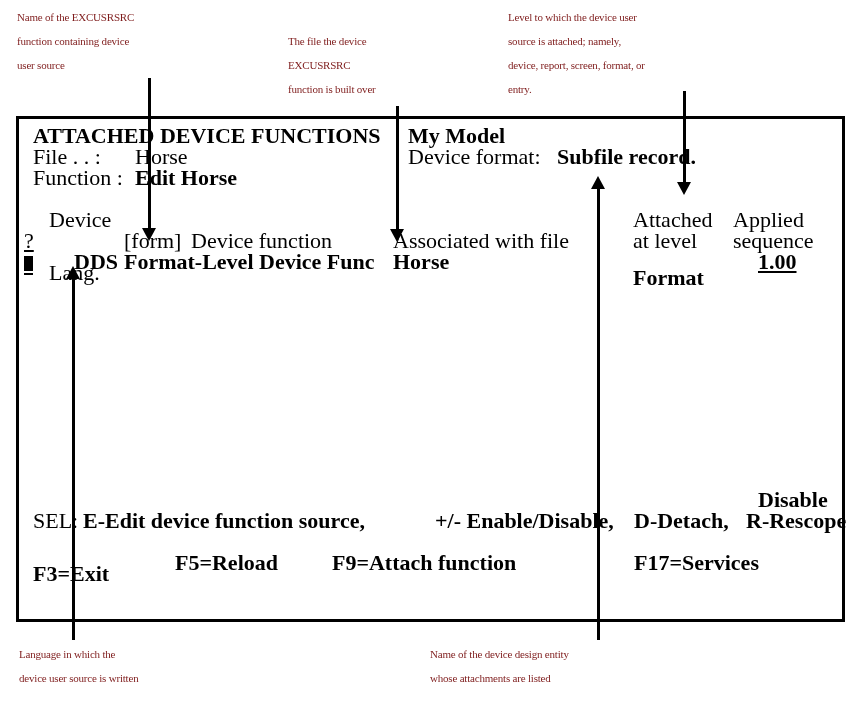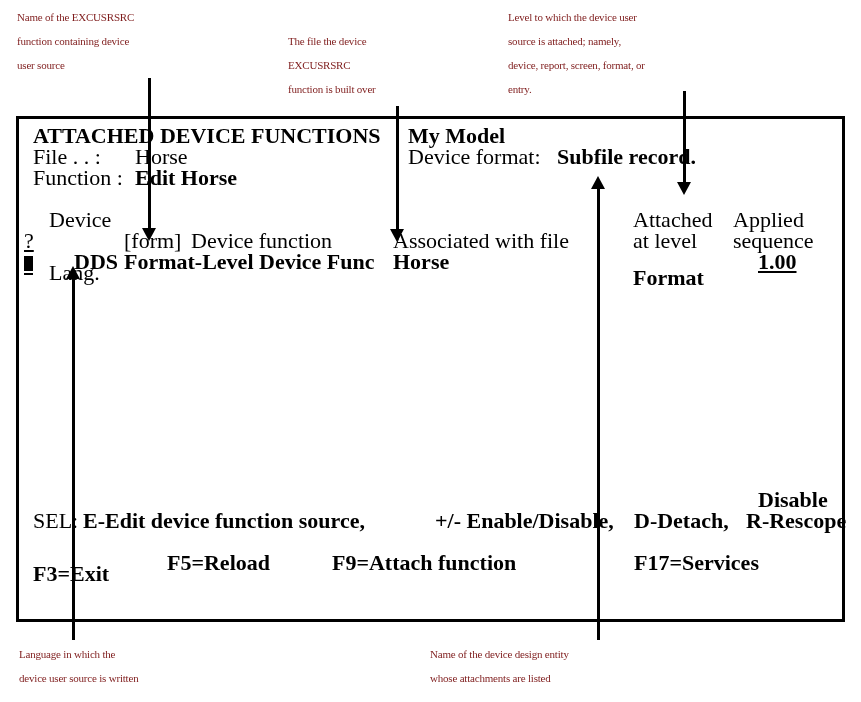--- a/index.html
+++ b/index.html
@@ -142,21 +142,21 @@
 
     <div class="cell bold" style="left:739px; top:370px;">Disable</div>
 
     <div class="cell" style="left:14px; top:391px;">SEL:</div>
     <div class="cell bold" style="left:64px; top:391px;">E-Edit device function source,</div>
     <div class="cell bold" style="left:390px; top:391px;margin-left:26px;">+/- Enable/Disable,</div>
     <div class="cell bold" style="left:615px; top:391px;">D-Detach,</div>
     <div class="cell bold" style="left:727px; top:391px;">R-Rescope</div>
 
     <div class="cell bold" style="left:14px; top:444px;">F3=Exit</div>
-    <div class="cell bold" style="left:148px; top:433px;">F5=Reload</div>
+    <div class="cell bold" style="left:156px; top:433px;">F5=Reload</div>
     <div class="cell bold" style="left:313px; top:433px;">F9=Attach function</div>
     <div class="cell bold" style="left:615px; top:433px;">F17=Services</div>
 
   </div>
 </div>
 
 <div class="leader" style="left:72px; top:278px; height:362px;"></div>
 <div class="arrowhead-up" style="left:66px; top:266px;"></div>
 
 <div class="leader" style="left:597px; top:188px; height:452px;"></div>

